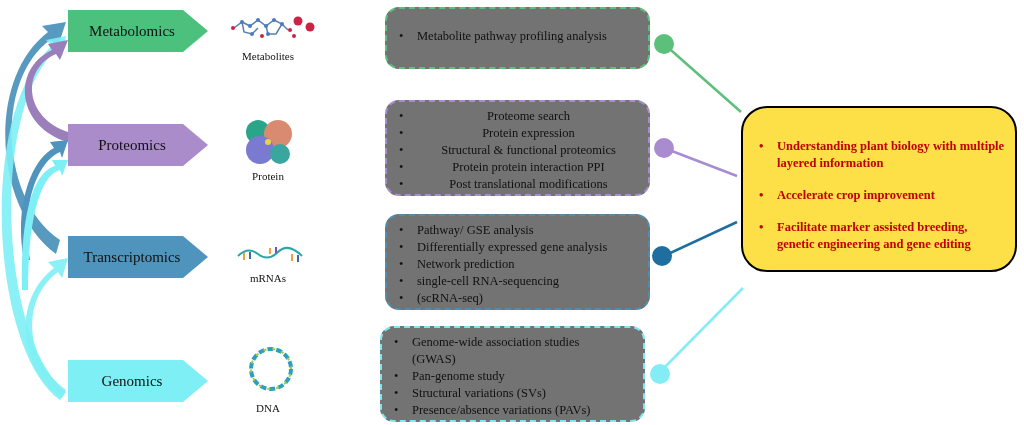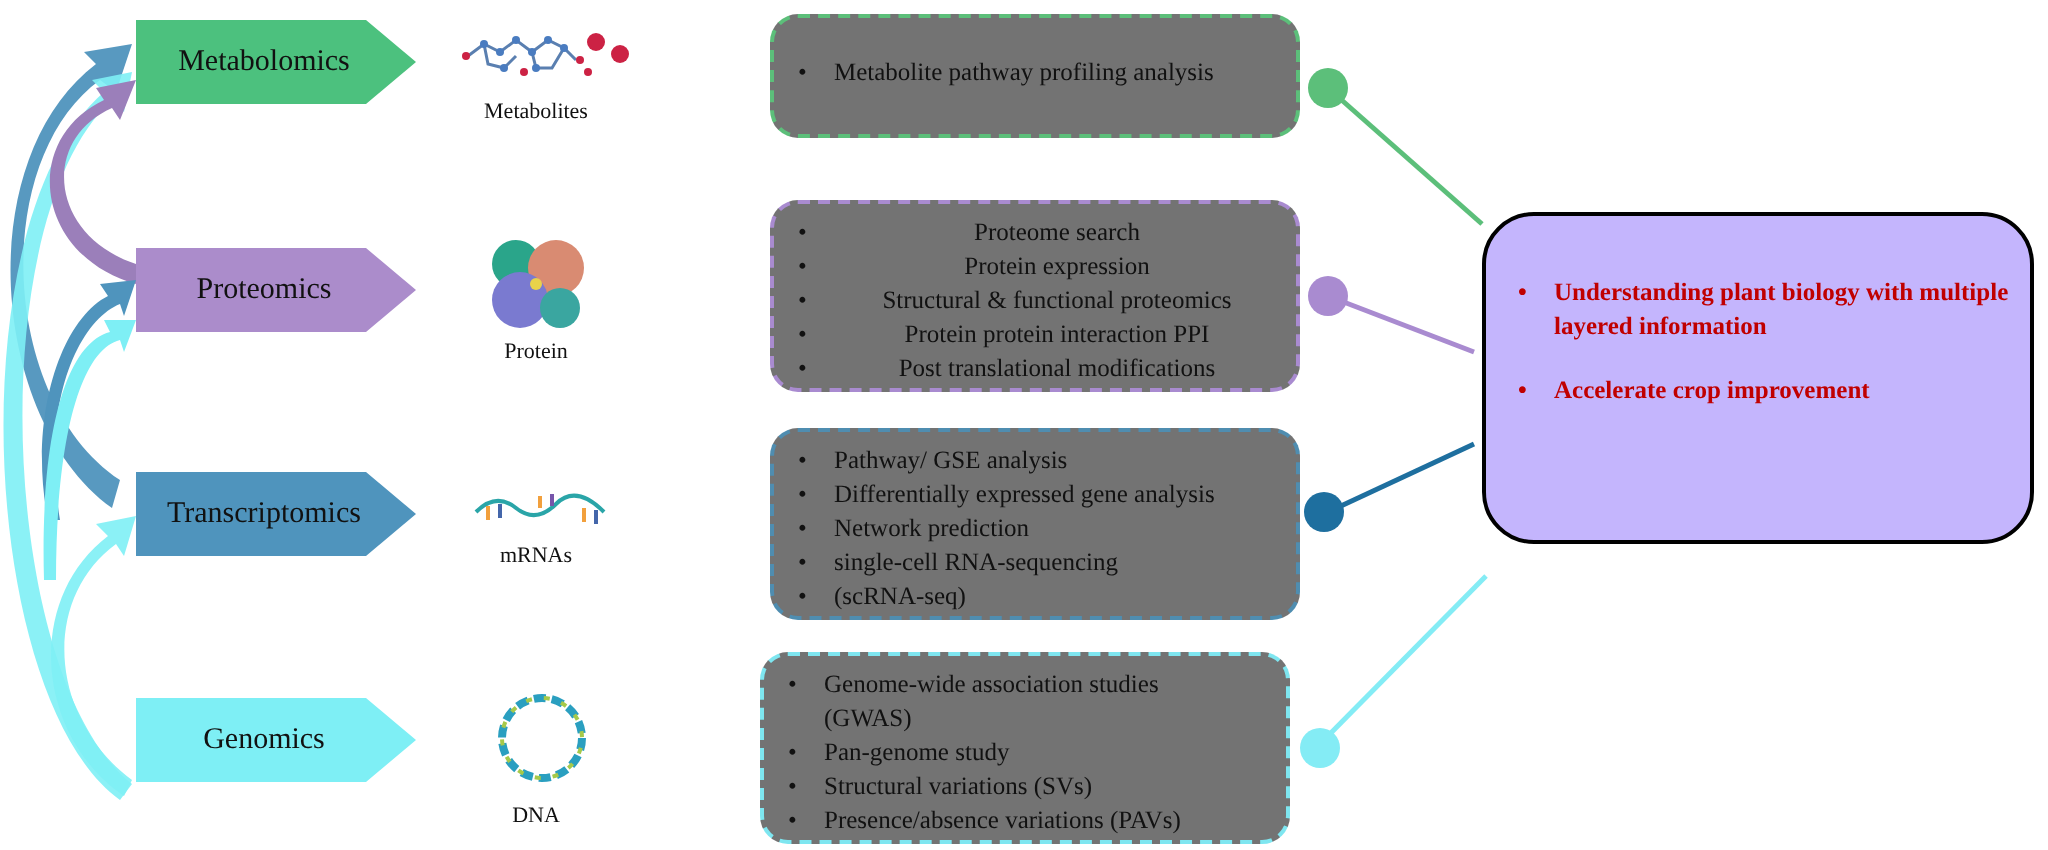--- a/index.html
+++ b/index.html
@@ -7,21 +7,21 @@
   .abs { position:absolute; }
   .omic { position:absolute; left:68px; width:140px; height:42px; display:flex; align-items:center; justify-content:center; font-size:15px; color:#111; }
   .omic span { position:relative; left:-6px; }
   .omic-shape { position:absolute; left:0; top:0; width:100%; height:100%; }
   .icon-label { position:absolute; font-size:11px; text-align:center; width:100px; color:#111; }
   .box { position:absolute; left:385px; width:265px; border:2.5px dashed; border-radius:14px; box-sizing:border-box; font-size:12.5px; line-height:17px; padding:6px 8px 4px 12px; background:#737373; }
   .box ul { margin:0; padding:0; list-style:none; }
   .box li { position:relative; padding-left:18px; }
   .box li::before { content:"•"; position:absolute; left:0; top:0; }
   .box li.cont::before { content:""; }
-  .outcome { position:absolute; left:741px; top:106px; width:276px; height:166px; border:2.5px solid #000; border-radius:26px; box-sizing:border-box; background:#c4b5fd; padding:30px 10px 0 16px; }
+  .outcome { position:absolute; left:741px; top:106px; width:276px; height:166px; border:2.5px solid #000; border-radius:26px; box-sizing:border-box; background:#fde047; padding:30px 10px 0 16px; }
   .outcome ul { margin:0; padding:0; list-style:none; }
   .outcome li { position:relative; padding-left:18px; color:#c00000; font-weight:bold; font-size:12.5px; line-height:17px; margin-bottom:15px; }
   .outcome li::before { content:"•"; position:absolute; left:0; top:0; }
   svg.overlay { position:absolute; left:0; top:0; }
 </style>
 </head>
 <body>
 
 <svg class="overlay" width="1024" height="425">
 
@@ -56,21 +56,21 @@
       <polygon points="0,0 115,0 140,25 115,50 0,50" fill="#ab8ccb"></polygon>
     </svg>
   <span>Proteomics</span>
 </div>
 <div class="omic" style="top:236px;">
   <svg class="omic-shape" viewBox="0 0 140 50" preserveAspectRatio="none">
       <polygon points="0,0 115,0 140,25 115,50 0,50" fill="#4f94bd"></polygon>
     </svg>
   <span>Transcriptomics</span>
 </div>
-<div class="omic" style="top:349px;font-family:Liberation Serif, serif;">
+<div class="omic" style="top:360px;font-family:Liberation Serif, serif;">
   <svg class="omic-shape" viewBox="0 0 140 50" preserveAspectRatio="none">
       <polygon points="0,0 115,0 140,25 115,50 0,50" fill="#7eeff5"></polygon>
     </svg>
   <span>Genomics</span>
 </div>
 
 <svg class="abs" style="left:228px;top:10px;" width="88" height="32">
   <g stroke="#5a7fb0" stroke-width="1.5" fill="none">
     <polyline points="6,18 14,12 22,16 30,10 38,16 46,10 54,14 60,20"></polyline>
     <polyline points="14,12 16,22 24,24 30,18"></polyline>
@@ -158,14 +158,15 @@
     <li>Pan-genome study</li>
     <li>Structural variations (SVs)</li>
     <li>Presence/absence variations (PAVs)</li>
   </ul>
 </div>
 
 <div class="outcome">
   <ul>
     <li>Understanding plant biology with multiple layered information</li>
     <li>Accelerate crop improvement</li>
+    <li>Facilitate marker assisted breeding, genetic engineering and gene editing</li>
   </ul>
 </div>
 
 </body></html>

